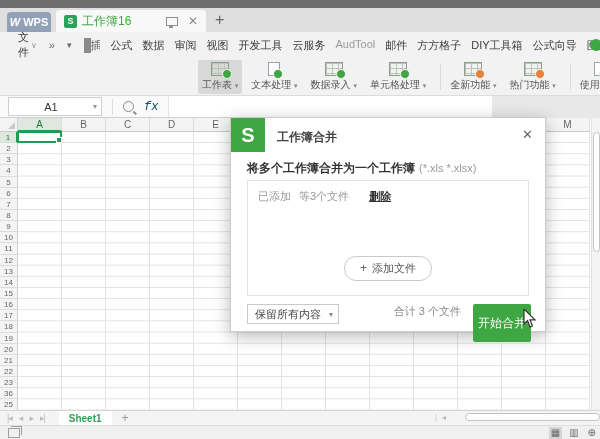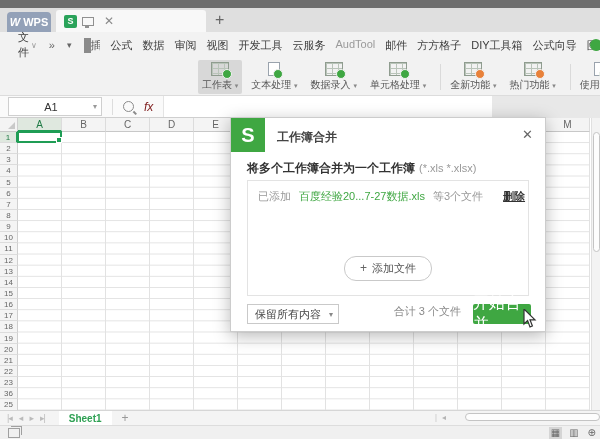--- a/index.html
+++ b/index.html
@@ -62,21 +62,21 @@
   .formulabar{left:0;top:96px;width:492px;height:22px;background:#fafafa;border-bottom:1px solid #cfcfcf;
               box-sizing:border-box;display:flex;align-items:center;}
   .namebox{width:92px;height:17px;background:#fff;border:1px solid #cfcfcf;margin-left:8px;
            display:flex;align-items:center;font-size:11px;color:#333;}
   .namebox .val{flex:1;text-align:center;}
   .namebox .nb-caret{color:#999;font-size:8px;margin-right:4px;}
   .fb-sep{width:1px;height:16px;background:#ddd;margin:0 10px;}
   .mag{width:9px;height:9px;border:1.5px solid #8a8a8a;border-radius:50%;position:relative;}
   .mag::after{content:"";position:absolute;width:4px;height:1.5px;background:#8a8a8a;transform:rotate(45deg);
               right:-4px;bottom:-2px;}
-  .fx{font-family:Liberation Sans, sans-serif;font-style:italic;font-size:12px;color:#7f1d1d;margin-left:10px;}
+  .fx{font-family:Liberation Mono, monospace;font-style:italic;font-size:12px;color:#0c4a6e;margin-left:10px;}
   .fb-input{flex:1;height:100%;background:#fff;border-left:1px solid #e4e4e4;margin-left:10px;}
 
   
   .grid{left:0;top:118px;width:600px;height:292px;background:#fff;}
   .corner{position:absolute;left:0;top:0;width:18px;height:14px;background:#f4f4f4;
           border-right:1px solid #cfcfcf;border-bottom:1px solid #c8c8c8;box-sizing:border-box;}
   .corner::after{content:"";position:absolute;right:2px;bottom:2px;border-left:7px solid transparent;
                  border-bottom:7px solid #c9c9c9;}
   .colheads{position:absolute;left:18px;top:0;height:14px;display:flex;}
   .colh{width:44px;height:14px;box-sizing:border-box;background:#f4f4f4;border-right:1px solid #dcdcdc;
@@ -112,21 +112,21 @@
   .f-more{color:#999;}
   .f-del{color:#333;font-weight:bold;text-decoration:underline;margin-left:12px;}
   .add-btn{position:absolute;left:50%;bottom:14px;transform:translateX(-50%);border:1px solid #c9c9c9;border-radius:12px;
            background:#fff;padding:4px 15px;font-size:11px;color:#555;white-space:nowrap;}
   .add-plus{font-size:12px;margin-right:5px;color:#666;}
   .dlg-footer{position:absolute;left:16px;right:14px;top:186px;height:22px;display:flex;align-items:flex-start;}
   .keep-select{width:92px;height:20px;border:1px solid #c9c9c9;box-sizing:border-box;display:flex;align-items:center;
                font-size:11px;color:#444;padding-left:7px;}
   .ks-caret{margin-left:auto;margin-right:5px;color:#888;font-size:8px;}
   .total{margin-left:auto;font-size:11px;color:#8a8a8a;margin-right:12px;}
-  .start-btn{width:58px;height:20px;background:#3fa742;border-radius:2px;color:#fff;font-size:16px;
+  .start-btn{width:58px;height:38px;background:#3fa742;border-radius:2px;color:#fff;font-size:12px;
              display:flex;align-items:center;justify-content:center;}
 
   
   .tabbar{left:0;top:410px;width:600px;height:15px;background:#f4f4f4;border-top:1px solid #d6d6d6;
           box-sizing:border-box;display:flex;align-items:center;font-size:9px;color:#bbb;}
   .nav{display:flex;gap:7px;margin-left:7px;letter-spacing:-1px;}
   .sheet-tab{margin-left:14px;background:#fff;height:14px;padding:0 10px;display:flex;align-items:center;
              color:#2fa154;font-weight:bold;font-size:10px;}
   .add-sheet{margin-left:10px;color:#999;font-size:12px;}
   .hscroll{position:absolute;left:432px;top:413px;width:168px;height:9px;display:flex;align-items:center;}
@@ -152,20 +152,21 @@
 <div class="abs top-edge"></div>
 <div class="abs left-edge"></div>
 
 <div class="abs titlebar"></div>
 <div class="abs wps-btn">
   <span class="wps-w">W</span>
   <span>WPS</span>
 </div>
 <div class="abs doc-tab">
   <span class="sheet-ico">S</span>
+  <span class="doc-title">工作簿16</span>
   <span class="mon-ico"></span>
   <span class="tab-close">✕</span>
 </div>
 <div class="abs new-tab">+</div>
 
 <div class="abs menubar">
   <span class="hamb"></span>
   <span class="m-file">文件</span>
   <span class="m-caret">∨</span>
   <span class="m-ovf">»</span>
@@ -329,21 +330,20 @@
 <div class="abs dialog">
   <div class="dlg-logo">S</div>
   <div class="dlg-title">工作簿合并</div>
   <div class="dlg-close">✕</div>
   <div class="dlg-sub">
     <b>将多个工作簿合并为一个工作簿</b><span class="ext">(*.xls *.xlsx)</span>
   </div>
   <div class="file-panel">
     <div class="file-row">
       <span class="f-added">已添加</span>
-      <span class="f-link">百度经验20...7-27数据.xls</span>
       <span class="f-more">等3个文件</span>
       <span class="f-del">删除</span>
     </div>
     <div class="add-btn">
       <span class="add-plus">+</span><span>添加文件</span>
     </div>
   </div>
   <div class="dlg-footer">
     <div class="keep-select">
       <span>保留所有内容</span>

